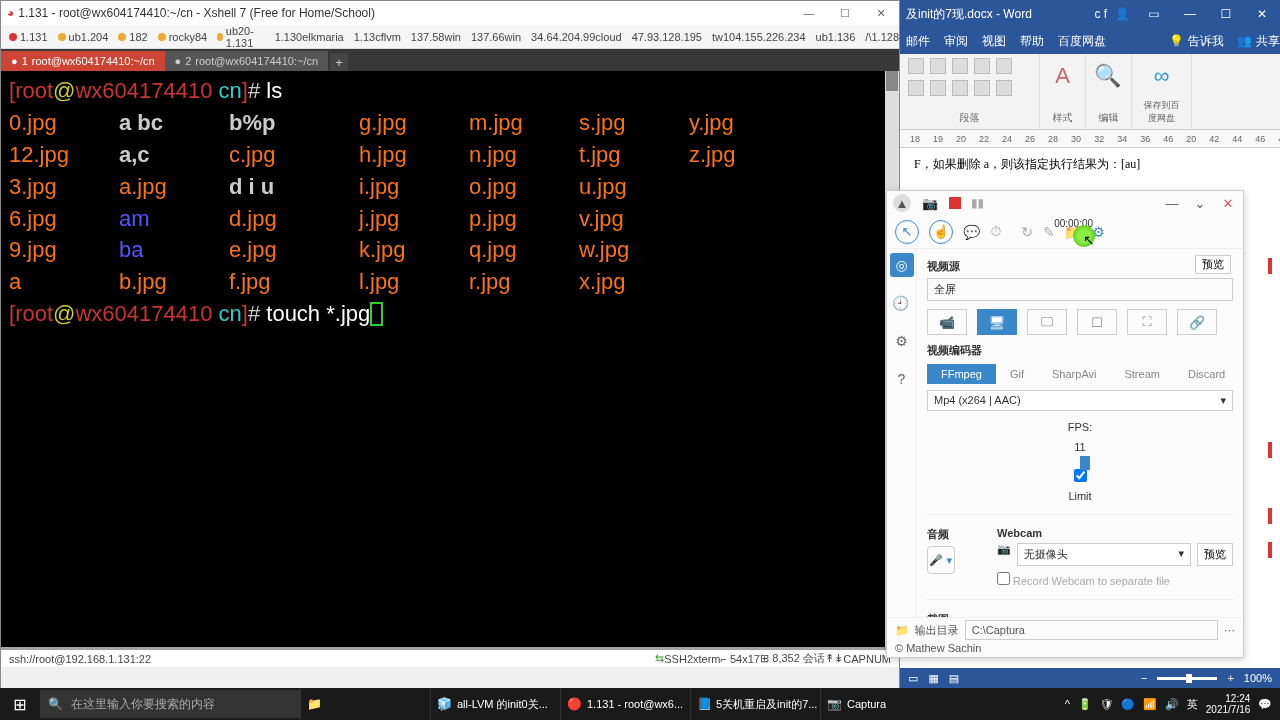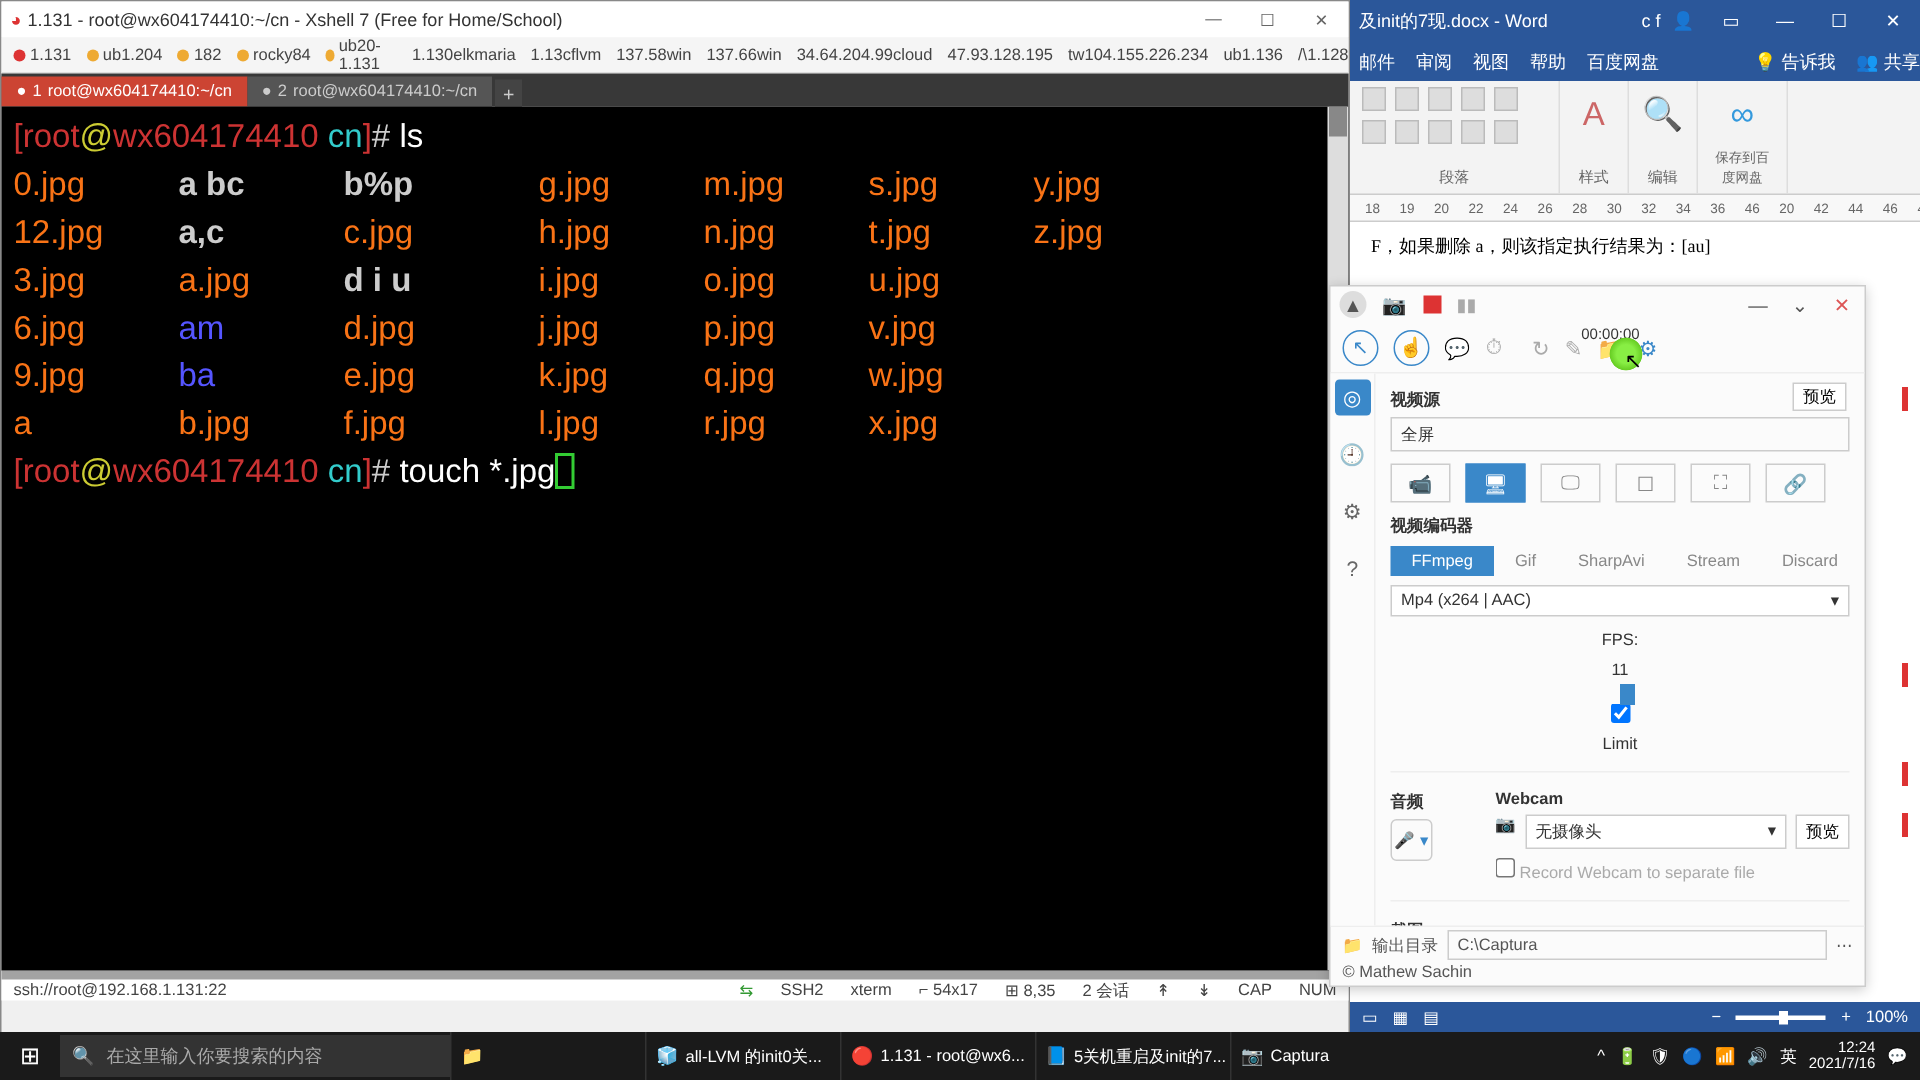--- a/index.html
+++ b/index.html
@@ -32,21 +32,21 @@
 .prompt .hash { color: #ccc; }
 .cmd { color: #ffffff; }
 .cursor { display: inline-block; width: 13px; height: 24px; border: 2px solid #3c3; vertical-align: text-bottom; }
 
 .ls-grid { display: grid; grid-template-columns: 110px 110px 130px 110px 110px 110px 110px; column-gap: 0; }
 .f-pink { color: #f97316; }
 .f-white { color: #ccc; font-weight: bold; }
 .f-blue { color: #55f; }
 
 .xshell-footer1 { height: 18px; background: #f0f0f0; font-size: 11px; color: #888; padding-left: 8px; display: flex; align-items: center; }
-.xshell-footer2 { height: 20px; background: #fff; font-size: 11px; color: #444; display: flex; align-items: center; padding: 0 8px; gap: 18px; border-top: 6px solid #a3a3a3; }
+.xshell-footer2 { height: 20px; background: #fff; font-size: 11px; color: #444; display: flex; align-items: center; padding: 0 8px; border-top: 3px solid #a3a3a3; }
 .xshell-footer2 .spacer { flex: 1; }
 
 
 .word { position: absolute; right: 0; top: 0; width: 380px; height: 688px; background: #fff; }
 .word-title { height: 28px; background: #2b579a; color: #fff; display: flex; align-items: center; font-size: 12px; padding-left: 6px; }
 .word-title .spacer { flex: 1; }
 .word-title .wbtn { width: 36px; height: 28px; display: flex; align-items: center; justify-content: center; color: #fff; font-size: 12px; }
 .word-ribbon-tabs { height: 26px; background: #2b579a; display: flex; align-items: center; gap: 14px; padding-left: 6px; font-size: 12px; color: #fff; }
 .word-ribbon { height: 76px; background: #f3f3f3; border-bottom: 1px solid #ccc; display: flex; }
 .rib-group { border-right: 1px solid #ddd; padding: 4px 8px; display: flex; flex-direction: column; align-items: center; justify-content: space-between; }

